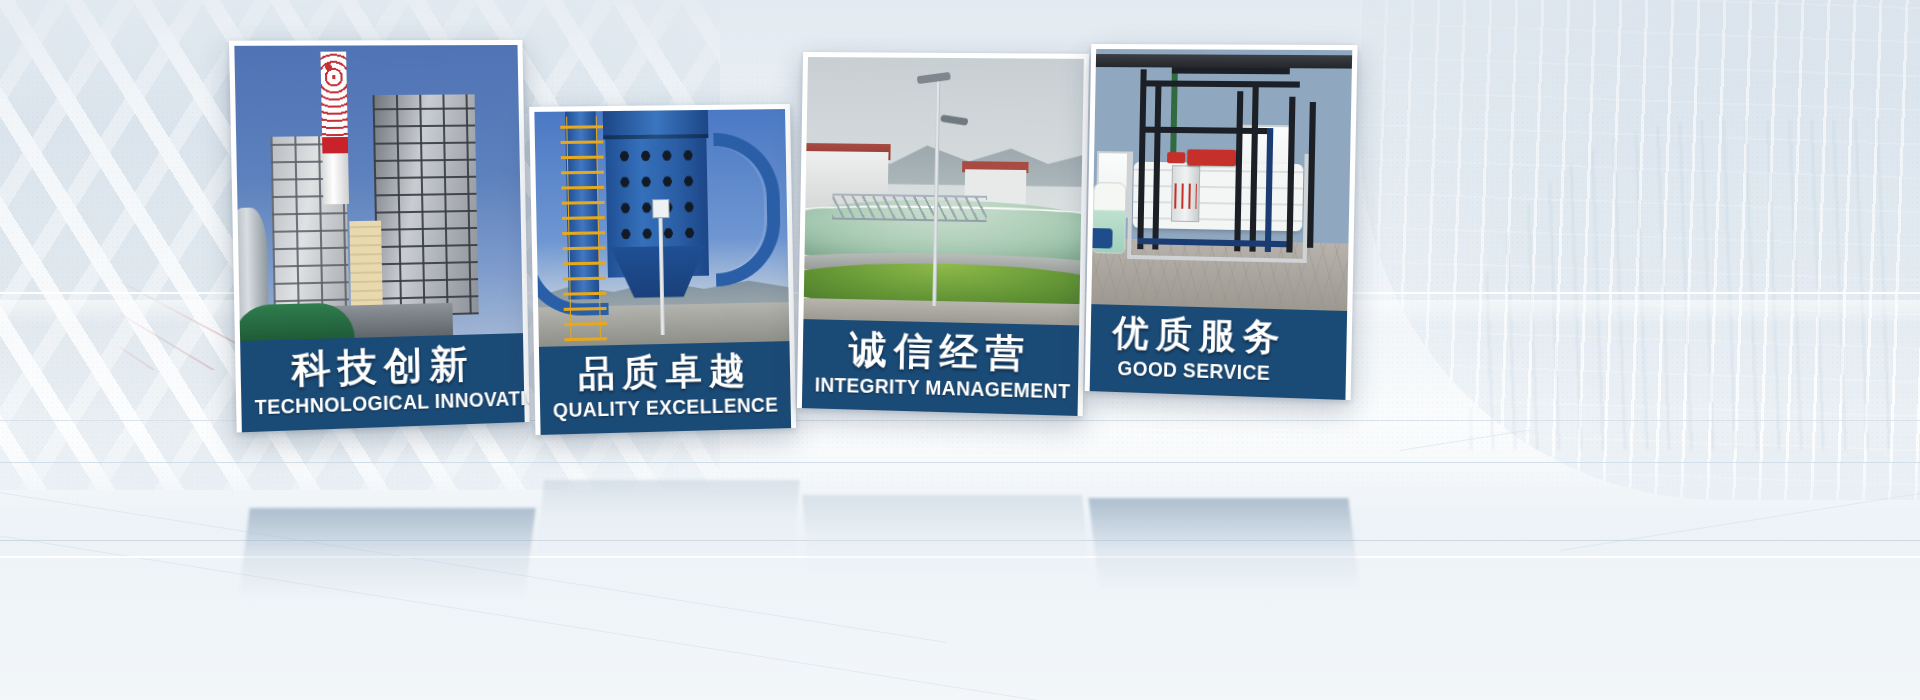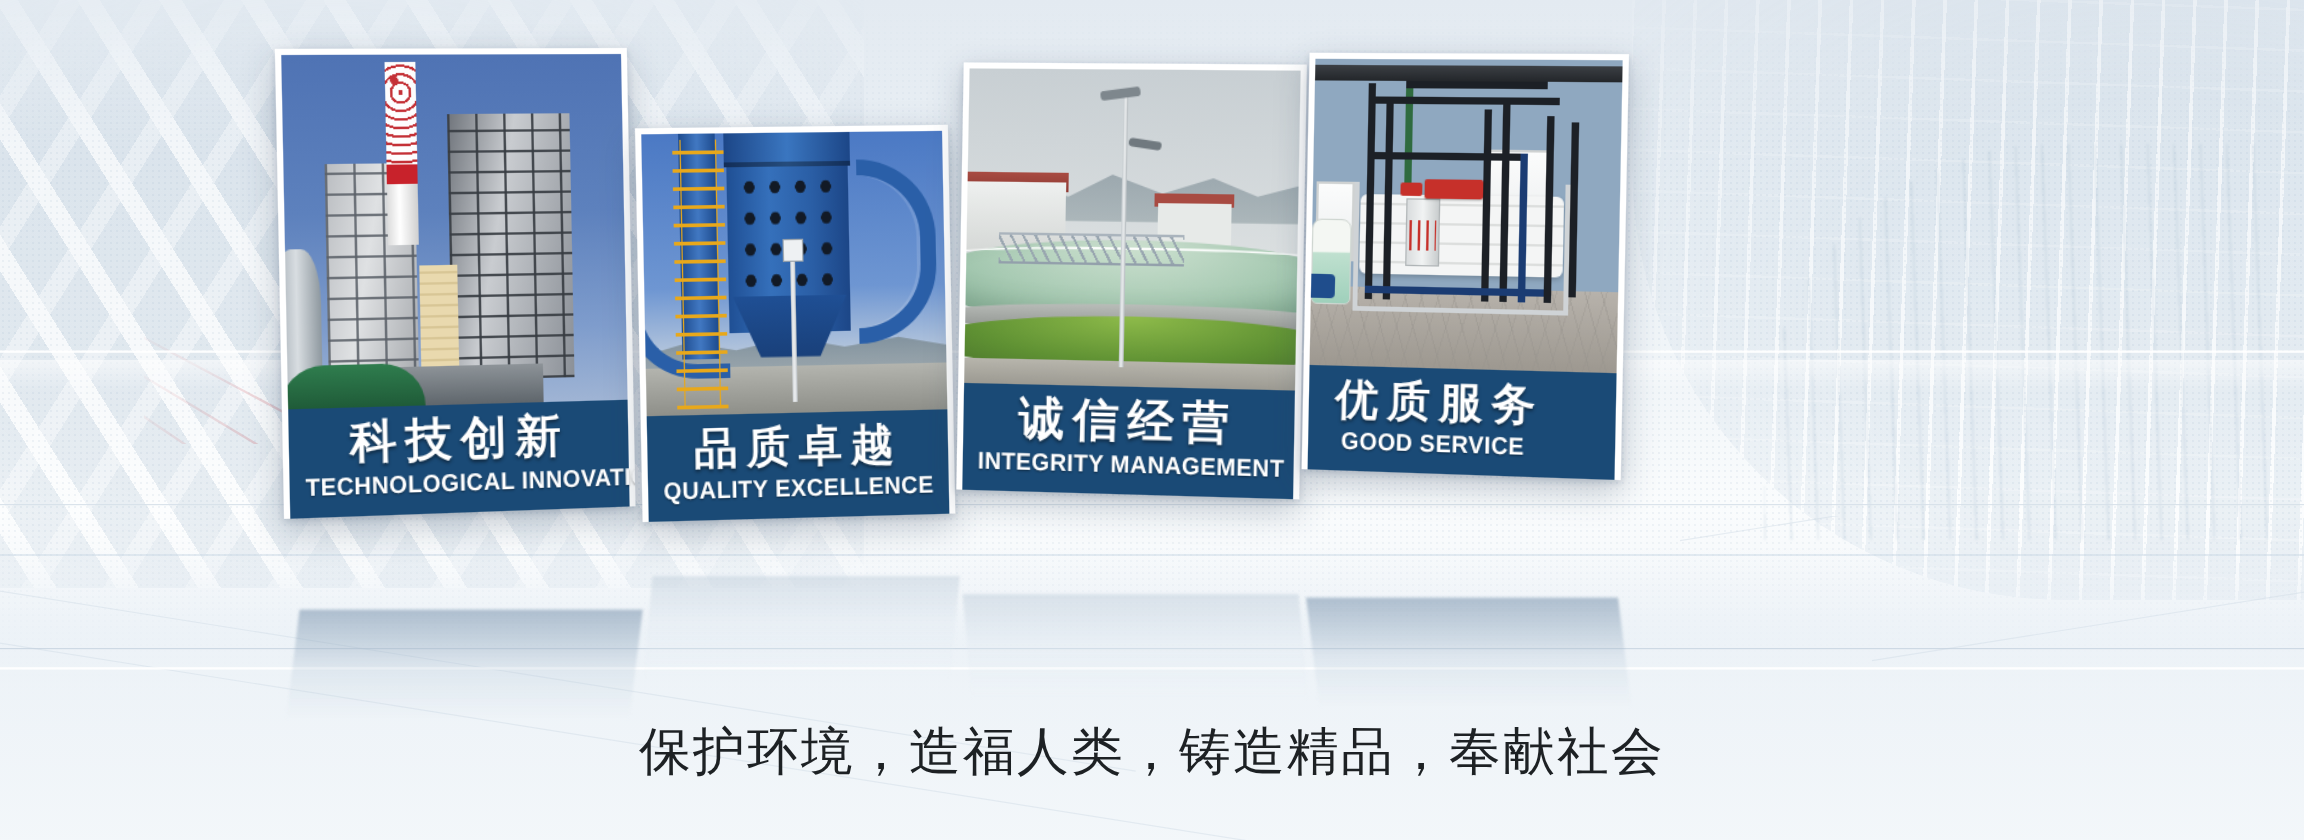--- a/index.html
+++ b/index.html
@@ -436,15 +436,14 @@
         <div class="p4-pump"></div>
       </div>
       <div class="caption">
         <div class="cn">优质服务</div>
         <div class="en">GOOD SERVICE</div>
       </div>
     </div>
 
   </div>
 
-  <div class="tagline">保护环境，造福人类，铸造精品，奉献社会</div>
 
 </div>
 
 </body></html>

